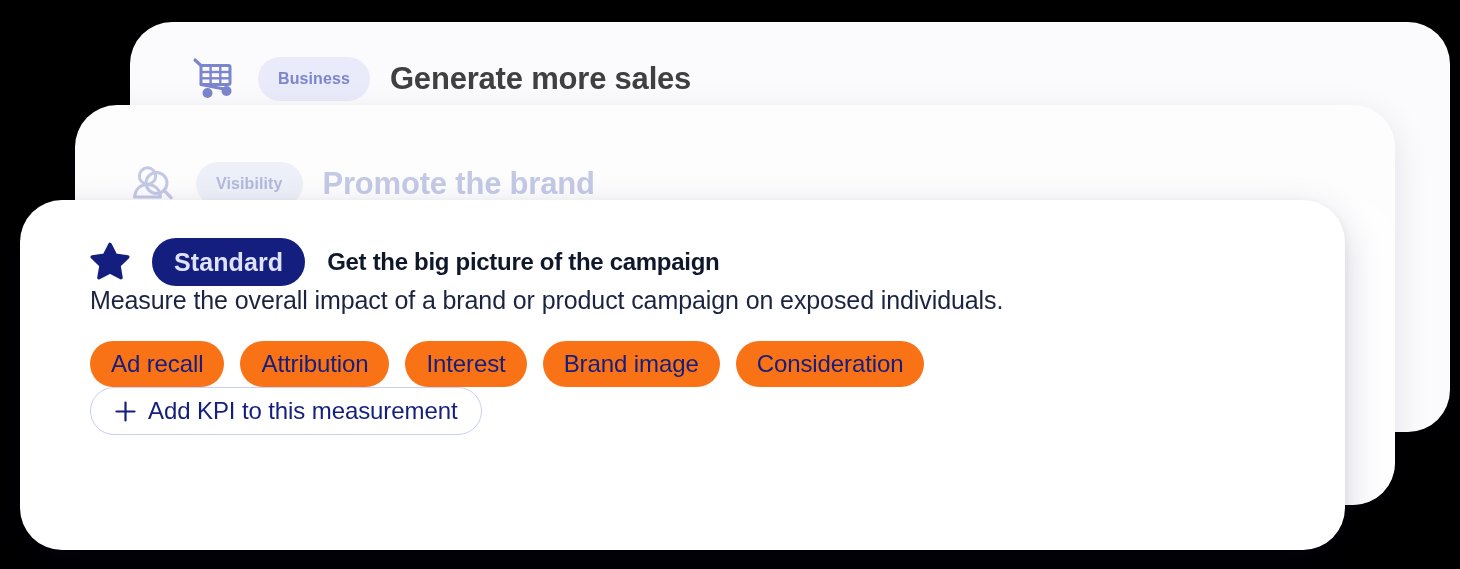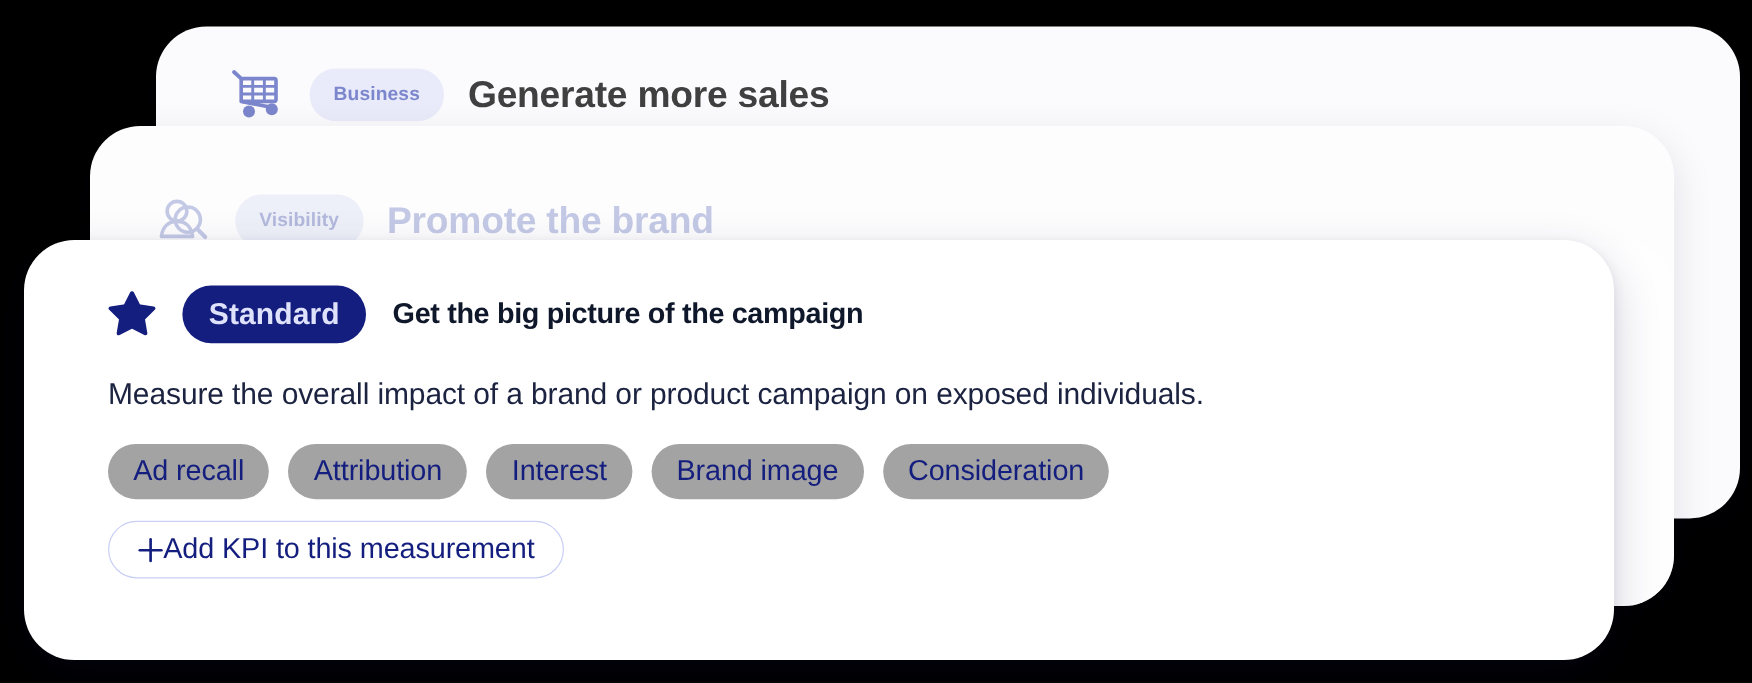--- a/index.html
+++ b/index.html
@@ -147,52 +147,51 @@
     white-space: nowrap;
   }
   .front-title {
     font-size: 24px;
     font-weight: bold;
     color: #0f172a;
     letter-spacing: -0.3px;
     white-space: nowrap;
   }
   .front-desc {
-    margin-top: 29px;
     font-size: 25px;
     color: #1b2340;
     letter-spacing: -0.1px;
     white-space: nowrap;
   }
 
   .kpi-row {
     margin-top: 26px;
     display: flex;
     align-items: center;
     gap: 16px;
     flex-wrap: wrap;
   }
   .kpi-chip {
     display: inline-flex;
     align-items: center;
     justify-content: center;
     height: 46px;
     padding: 0 21px;
     border-radius: 23px;
-    background: #a3a3a3;
+    background: #f97316;
     color: #141e7e;
     font-size: 24px;
     letter-spacing: -0.1px;
     white-space: nowrap;
   }
 
   .add-kpi {
-    margin-top: 18px;
-    display: inline-flex;
-    align-items: center;
+    display: inline-flex;
+    align-items: center;
+    gap: 12px;
     height: 48px;
     padding: 0 24px;
     border-radius: 24px;
     border: 1.5px solid #c9cff5;
     background: #ffffff;
     color: #141e7e;
     font-size: 24px;
     letter-spacing: -0.1px;
     white-space: nowrap;
     cursor: pointer;

